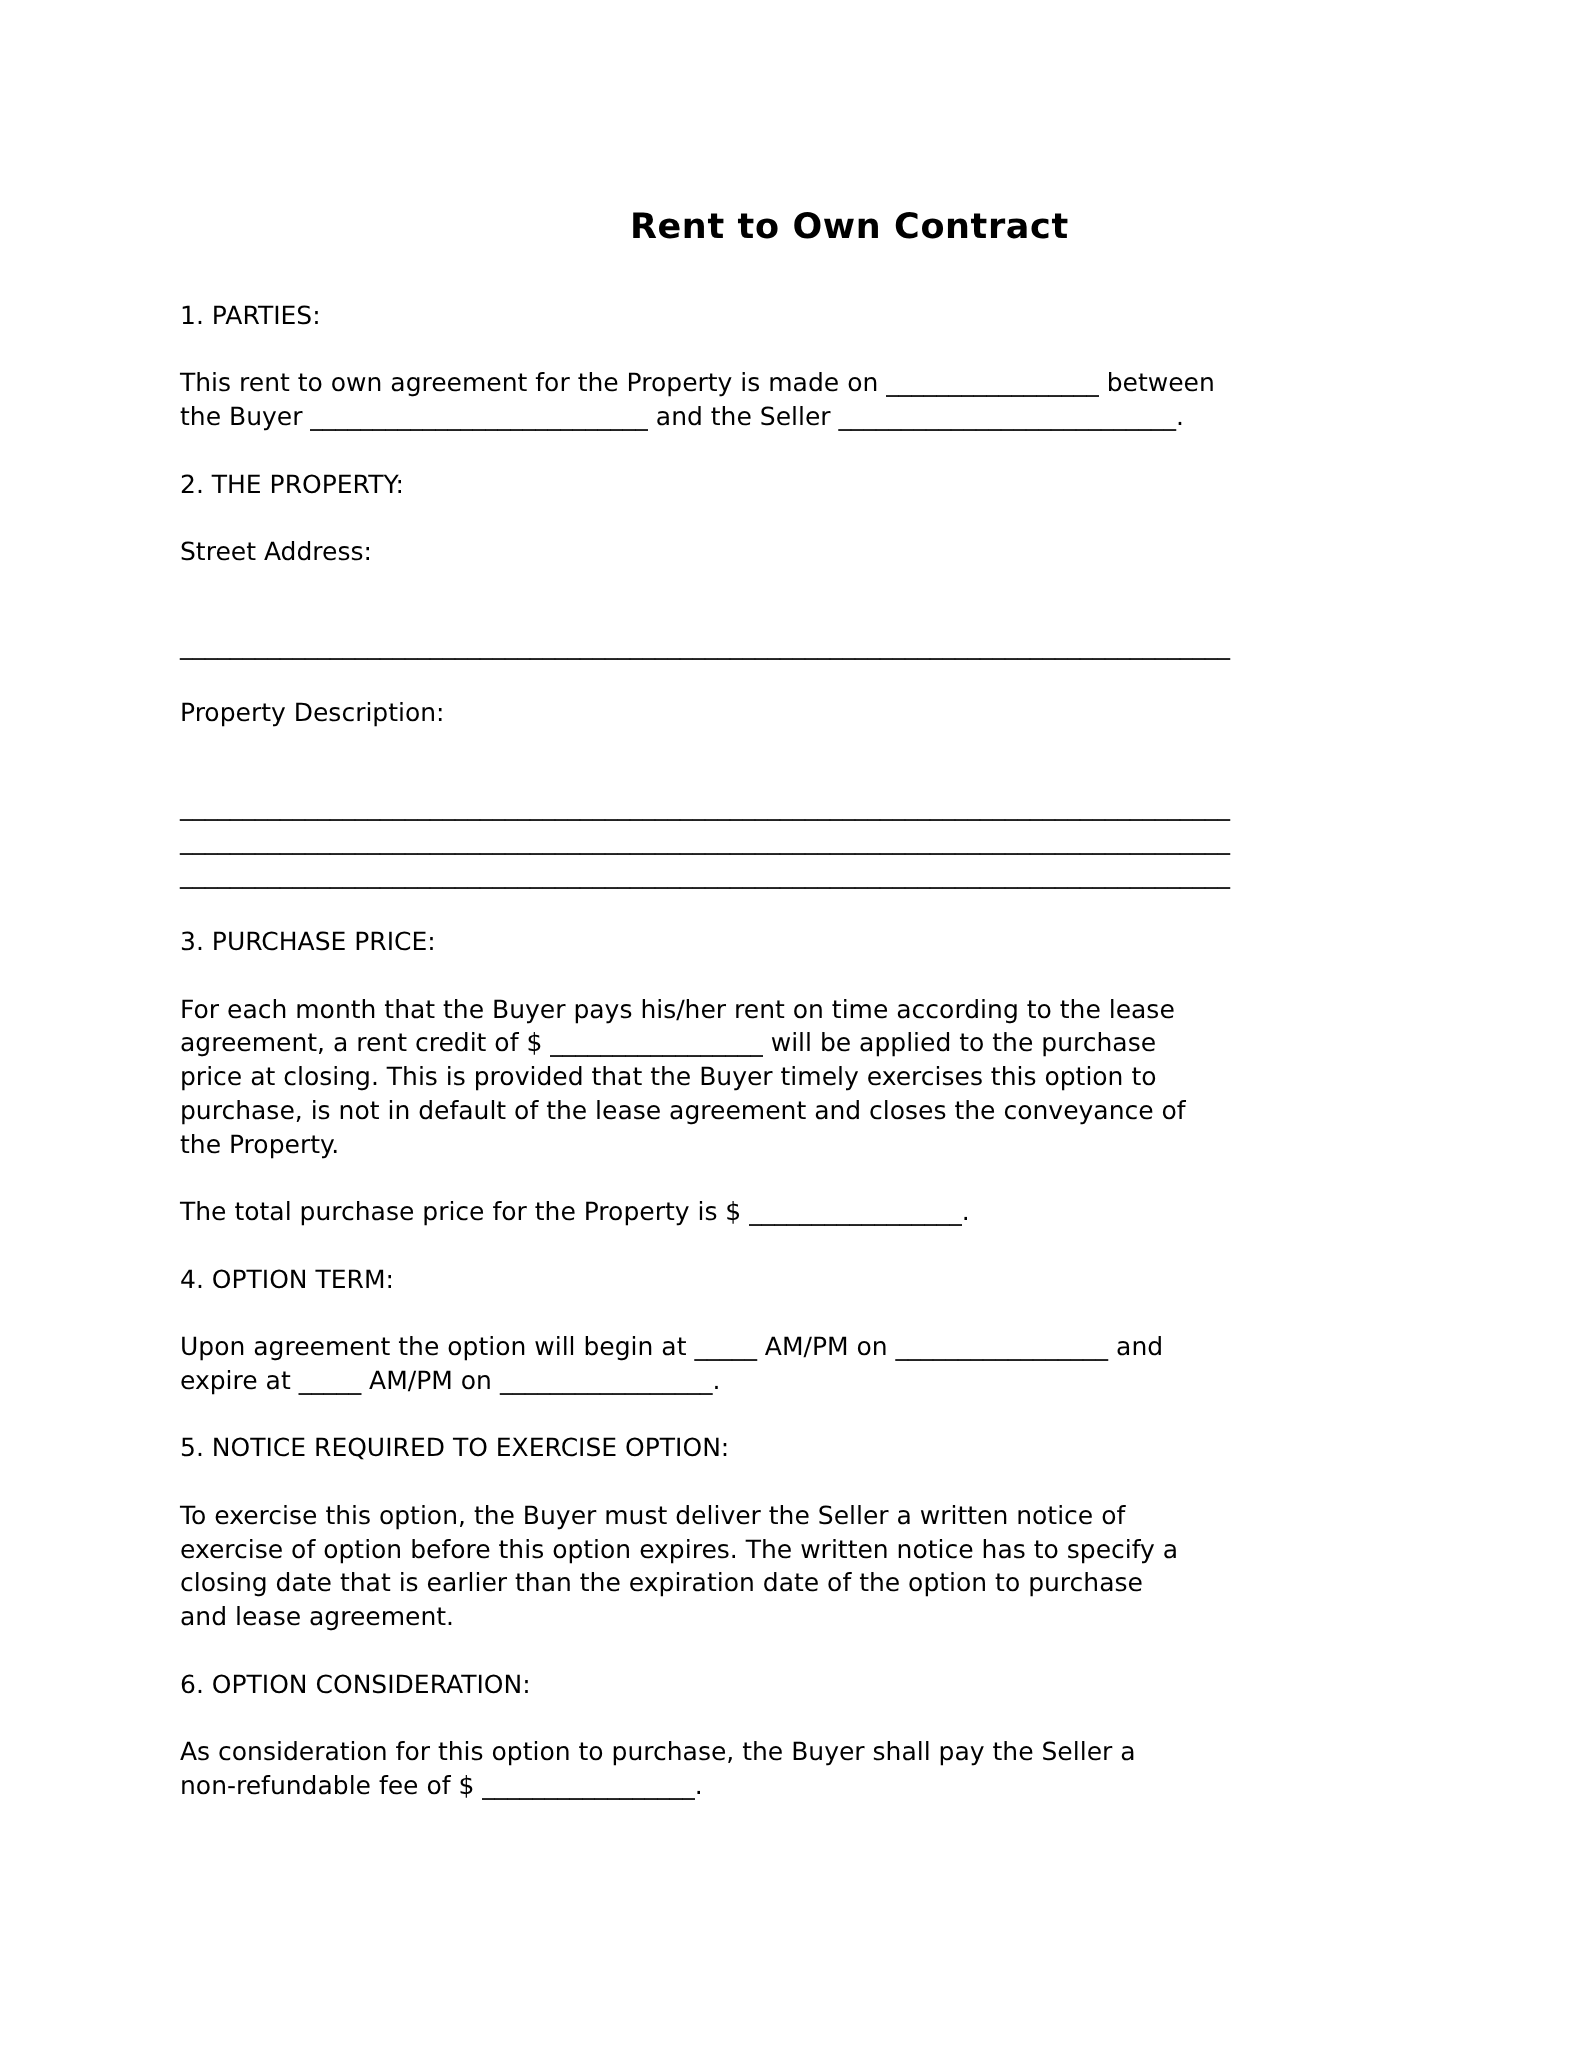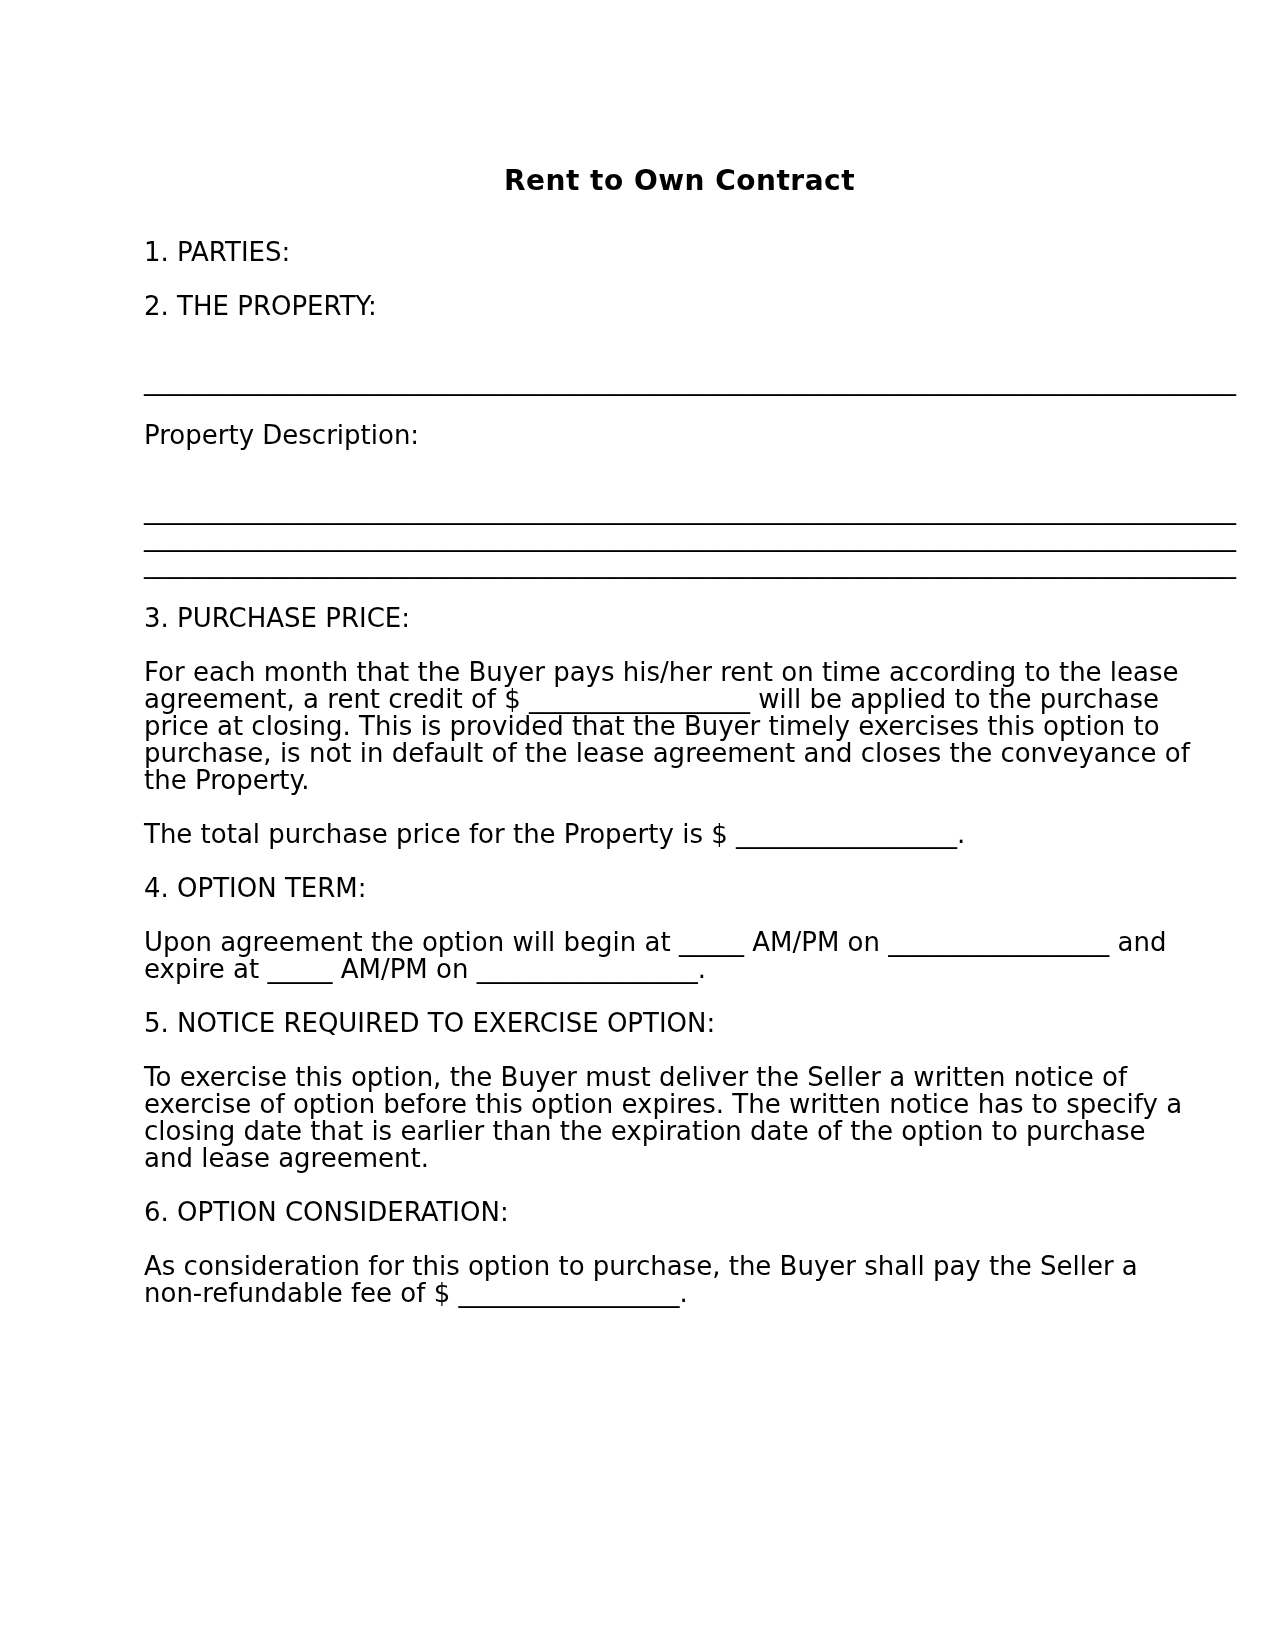--- a/index.html
+++ b/index.html
@@ -23,21 +23,21 @@
   }
   .doc-title {
     font-size: 28px;
     line-height: 36px;
     font-weight: bold;
     text-align: center;
     margin: 0 0 40px 0;
     letter-spacing: 0.5px;
   }
   .block {
-    font-size: 26px;
+    font-size: 20px;
     line-height: 27px;
     margin: 27px 0;
     white-space: pre-line;
     font-weight: normal;
   }
   .heading {
     font-weight: normal;
   }
   .fill-line {
     letter-spacing: 0;
@@ -46,24 +46,27 @@
 </style>
 </head>
 <body>
 
 <div class="page">
 
   <h1 class="doc-title">Rent to Own Contract</h1>
 
   <div class="section">
     <div class="block heading">1. PARTIES:</div>
+    <div class="block para">This rent to own agreement for the Property is made on _________________ between
+the Buyer ___________________________ and the Seller ___________________________.</div>
   </div>
 
   <div class="section">
     <div class="block heading">2. THE PROPERTY:</div>
+    <div class="block label">Street Address:</div>
     <div class="block fill-line">____________________________________________________________________________________</div>
     <div class="block label">Property Description:</div>
     <div class="block fill-line">____________________________________________________________________________________
 ____________________________________________________________________________________
 ____________________________________________________________________________________</div>
   </div>
 
   <div class="section">
     <div class="block heading">3. PURCHASE PRICE:</div>
     <div class="block para">For each month that the Buyer pays his/her rent on time according to the lease

